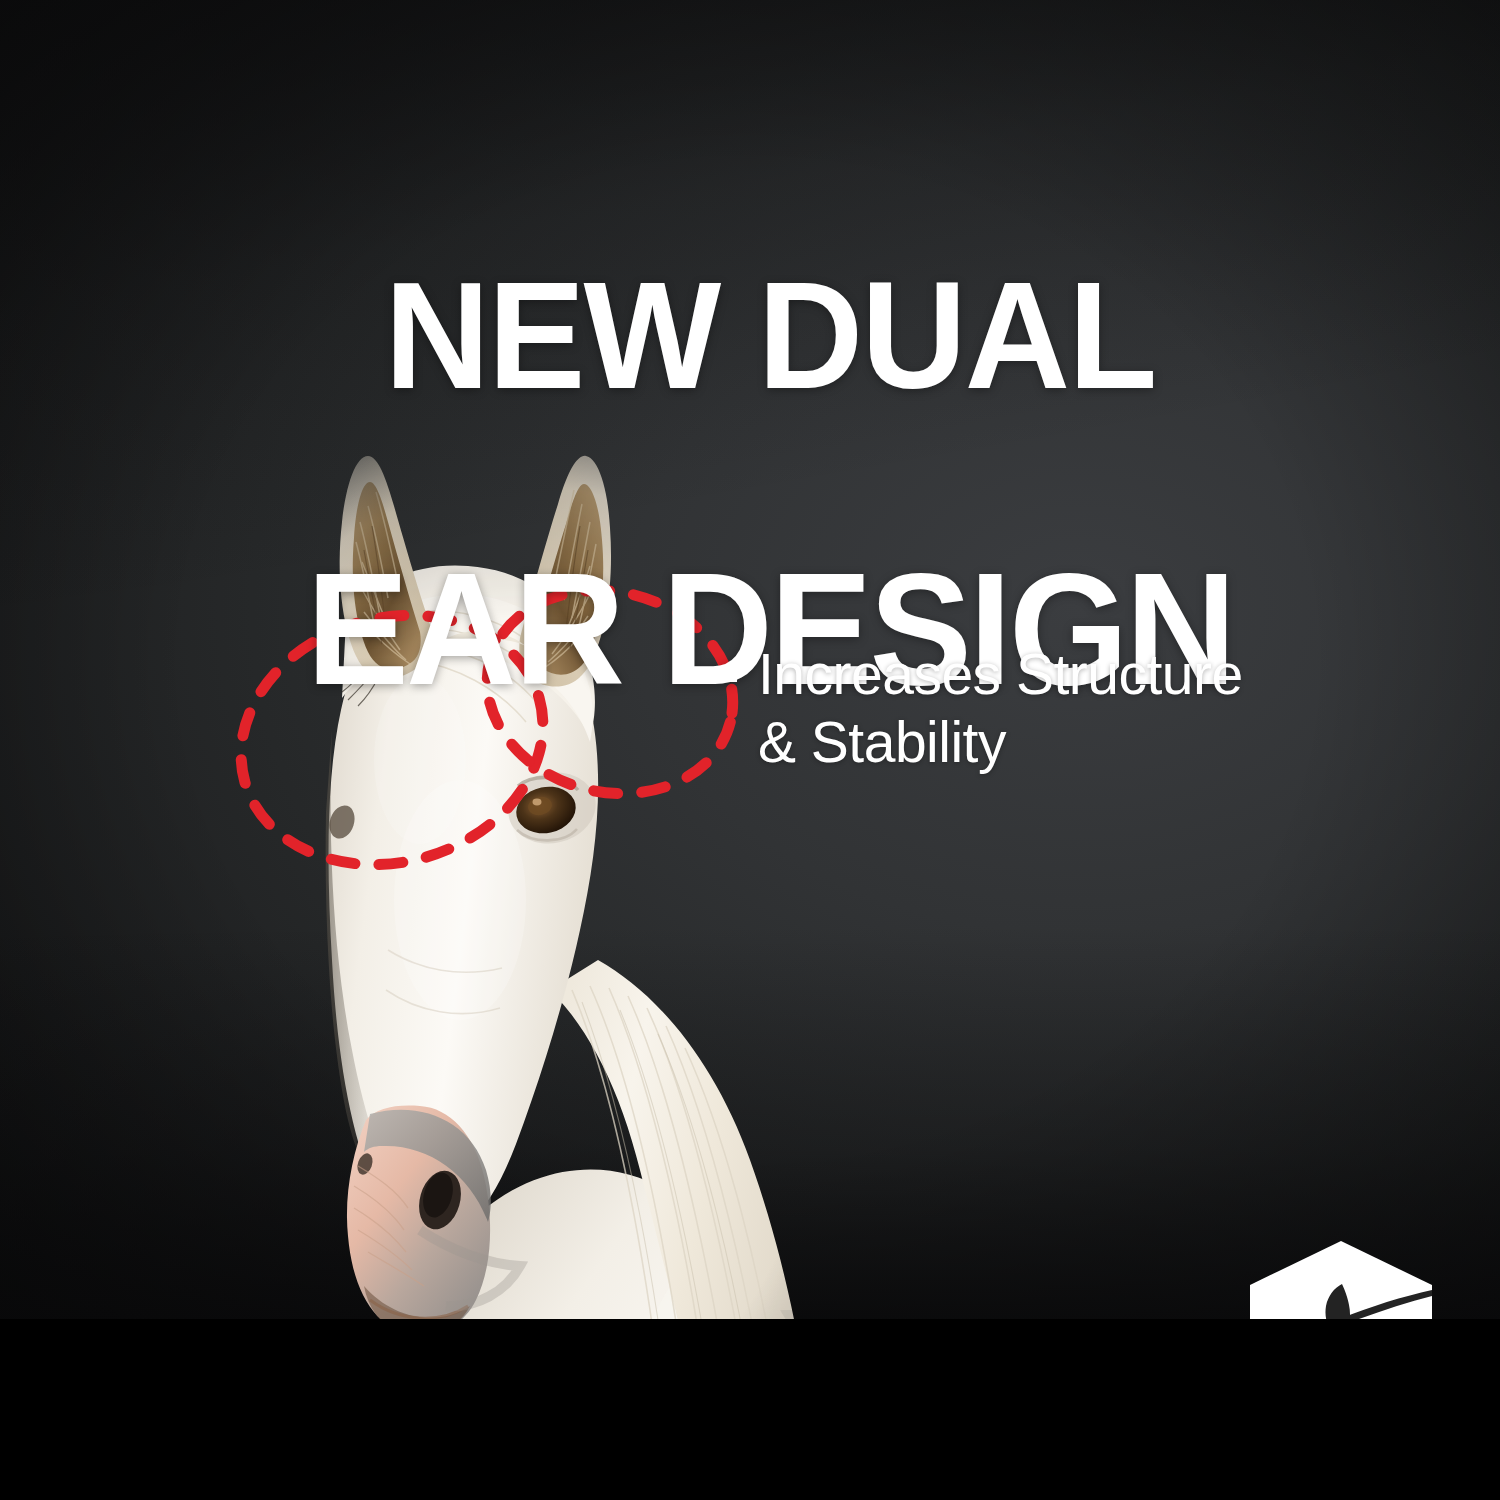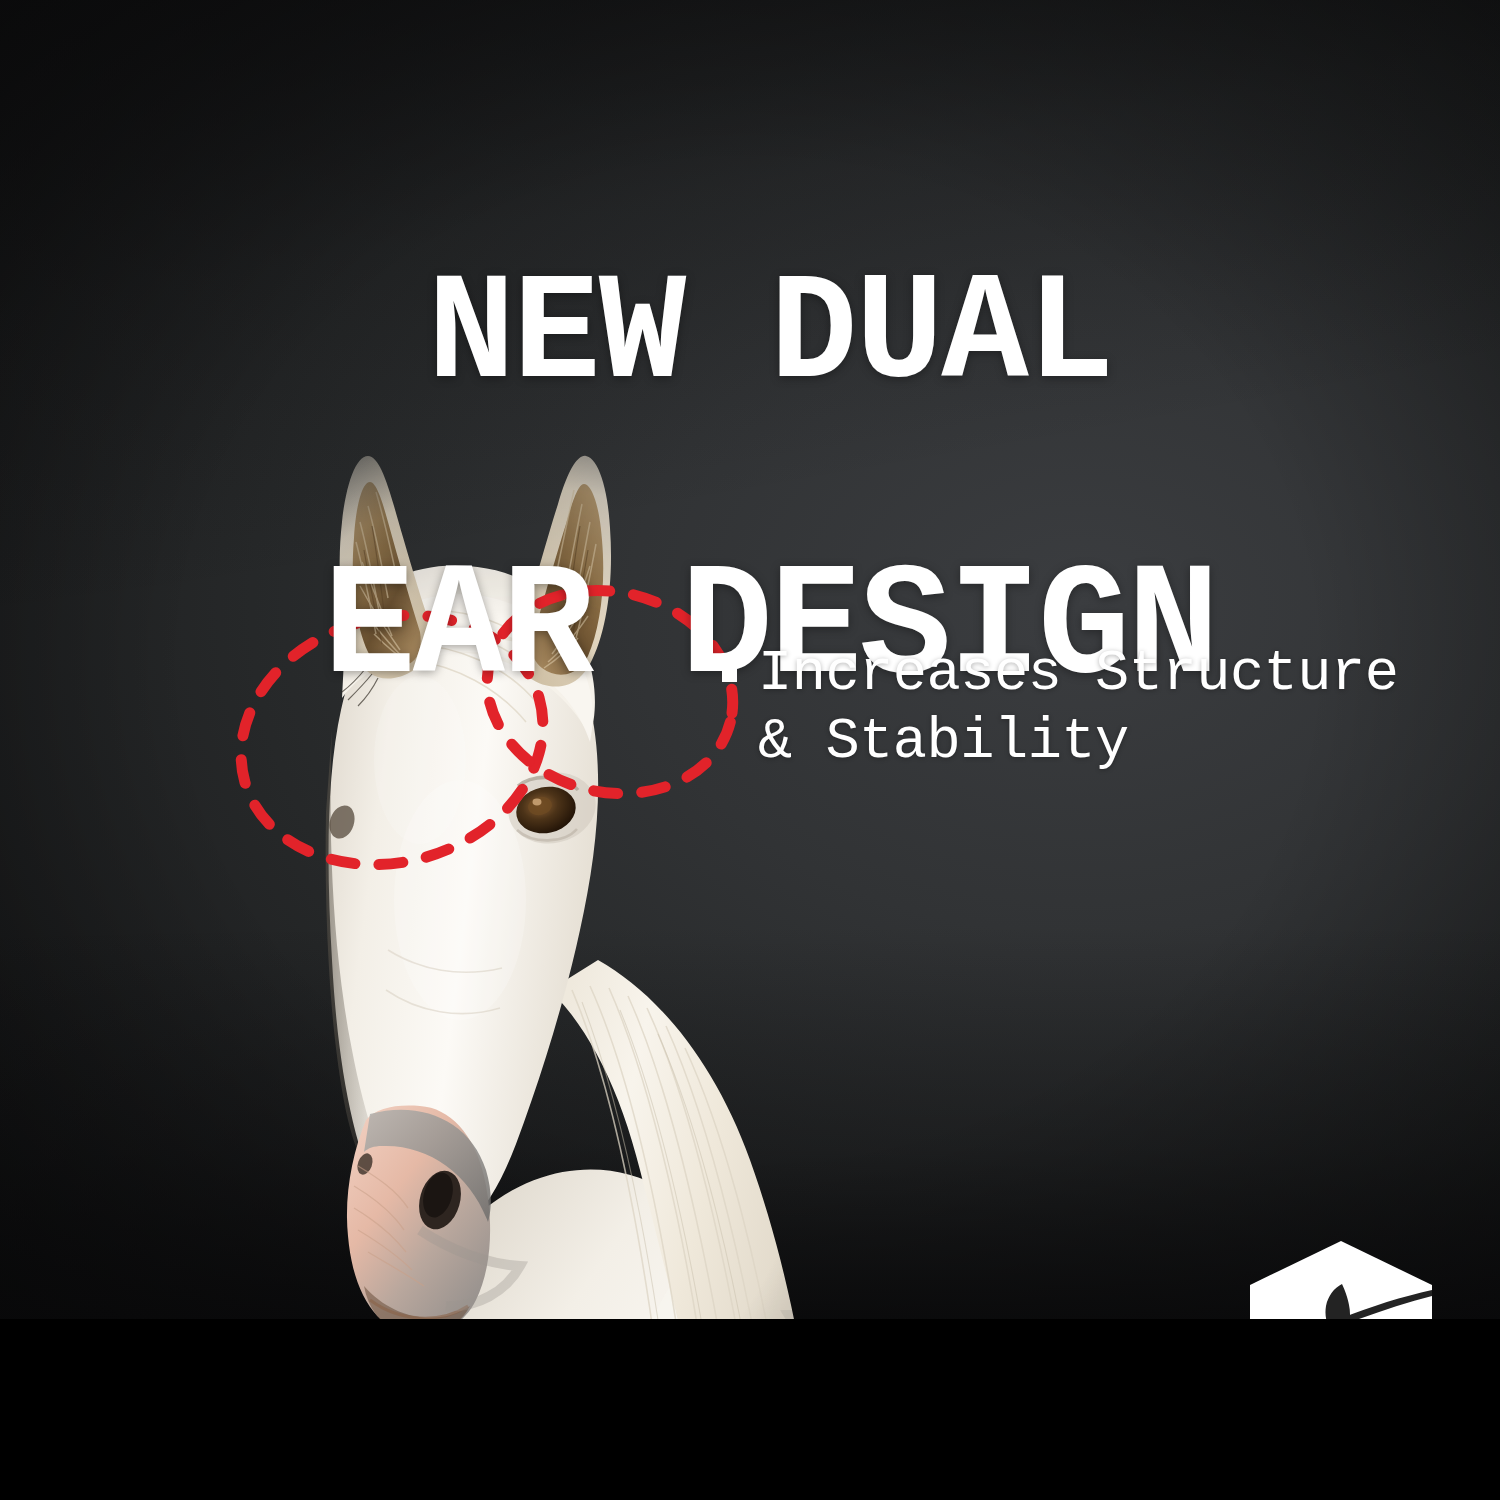--- a/index.html
+++ b/index.html
@@ -1,20 +1,20 @@
 <!DOCTYPE html>
 <html><head>
 <meta charset="utf-8">
 <style>
   html,body{margin:0;padding:0;background:#000;}
   #stage{
     position:relative;
     width:1500px;height:1319px;
     overflow:hidden;
-    font-family:Liberation Mono, monospace;
+    font-family:Liberation Sans, sans-serif;
     background:#1b1c1e;
   }
   
   .bg-base{
     position:absolute;inset:0;
     background:
       radial-gradient(ellipse 115% 95% at 72% 46%, #3b3d40 0%, #313335 26%, #262829 48%, #1b1c1d 70%, #141516 86%, #101011 100%);
   }
   .bg-vig{
     position:absolute;inset:0;

